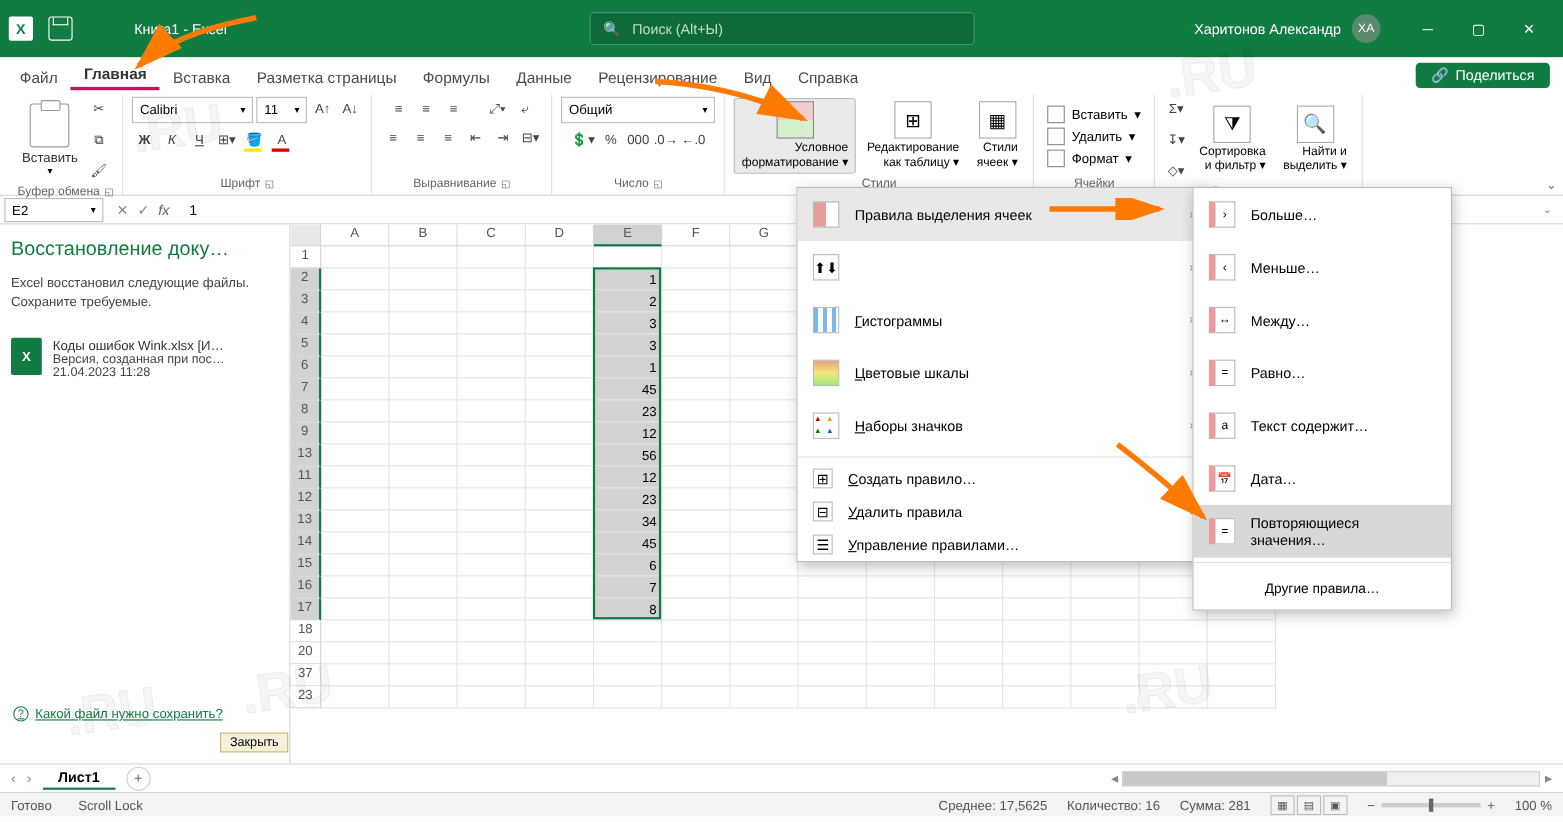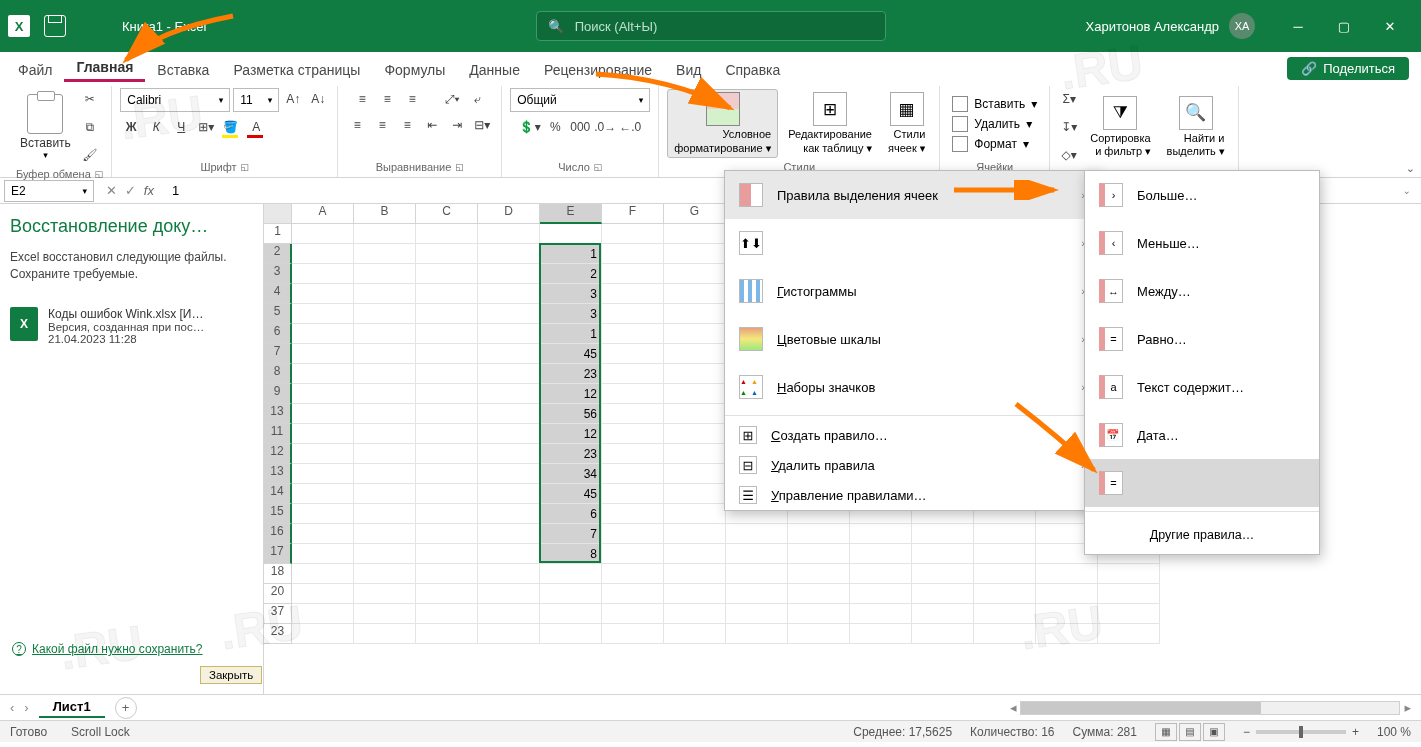--- a/index.html
+++ b/index.html
@@ -812,20 +812,21 @@
   <div class="menu2-item">
       <div class="m2-icon accent">a</div>
       <span><span class="underline">Т</span>екст содержит…</span>
     </div>
   <div class="menu2-item">
       <div class="m2-icon accent">📅</div>
       <span><span class="underline">Д</span>ата…</span>
     </div>
   <div class="menu2-item hov">
       <div class="m2-icon accent">=</div>
+      <span><span class="underline">П</span>овторяющиеся значения…</span>
     </div>
   <div class="sep"></div>
   <div class="more-rules">Другие правила…</div>
 </div>
 
 <svg class="arrow-ov" style="left:118px; top:10px; width:120px; height:60px;">
     <defs>
       <marker id="ah1" markerWidth="10" markerHeight="10" refX="8" refY="3" orient="auto">
         <path d="M0,0 L0,6 L9,3 z" fill="#ff7a00"></path>
       </marker>

